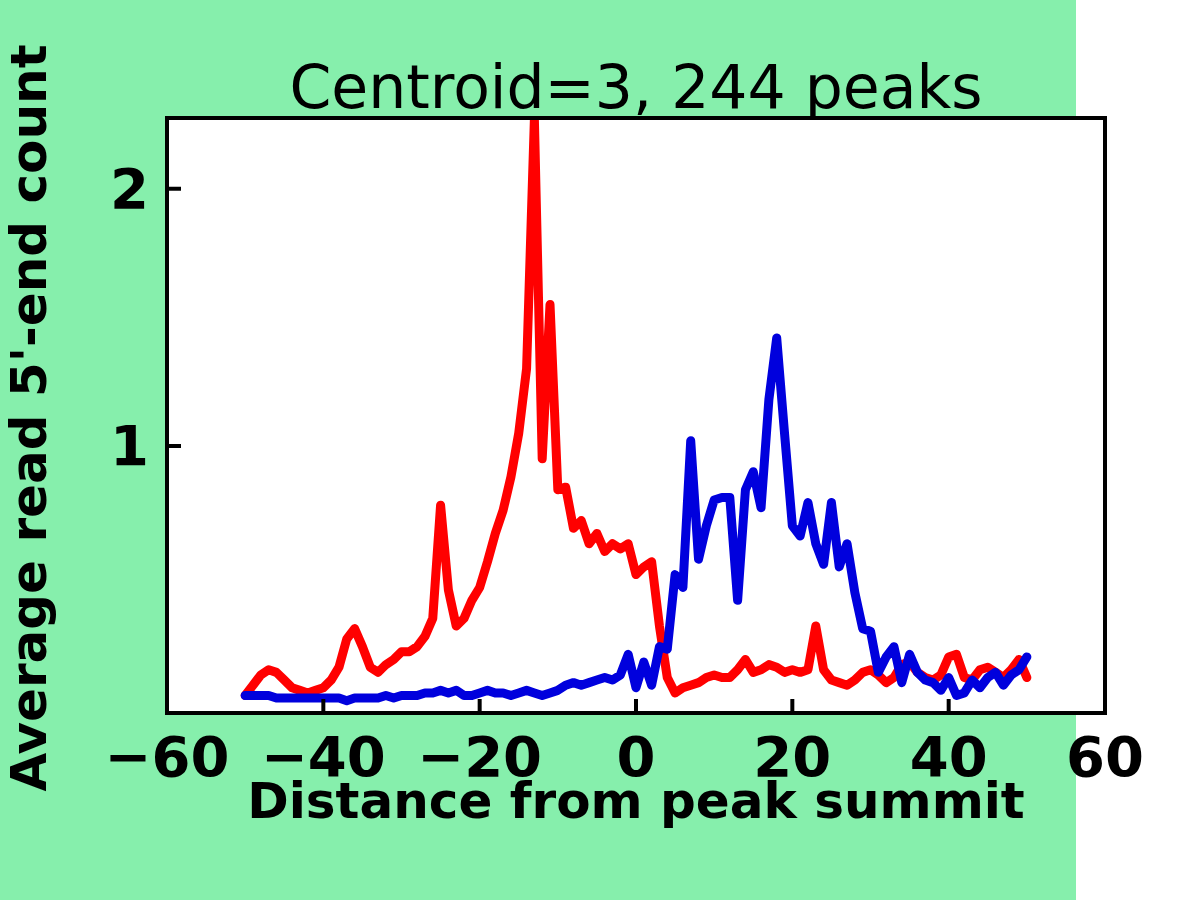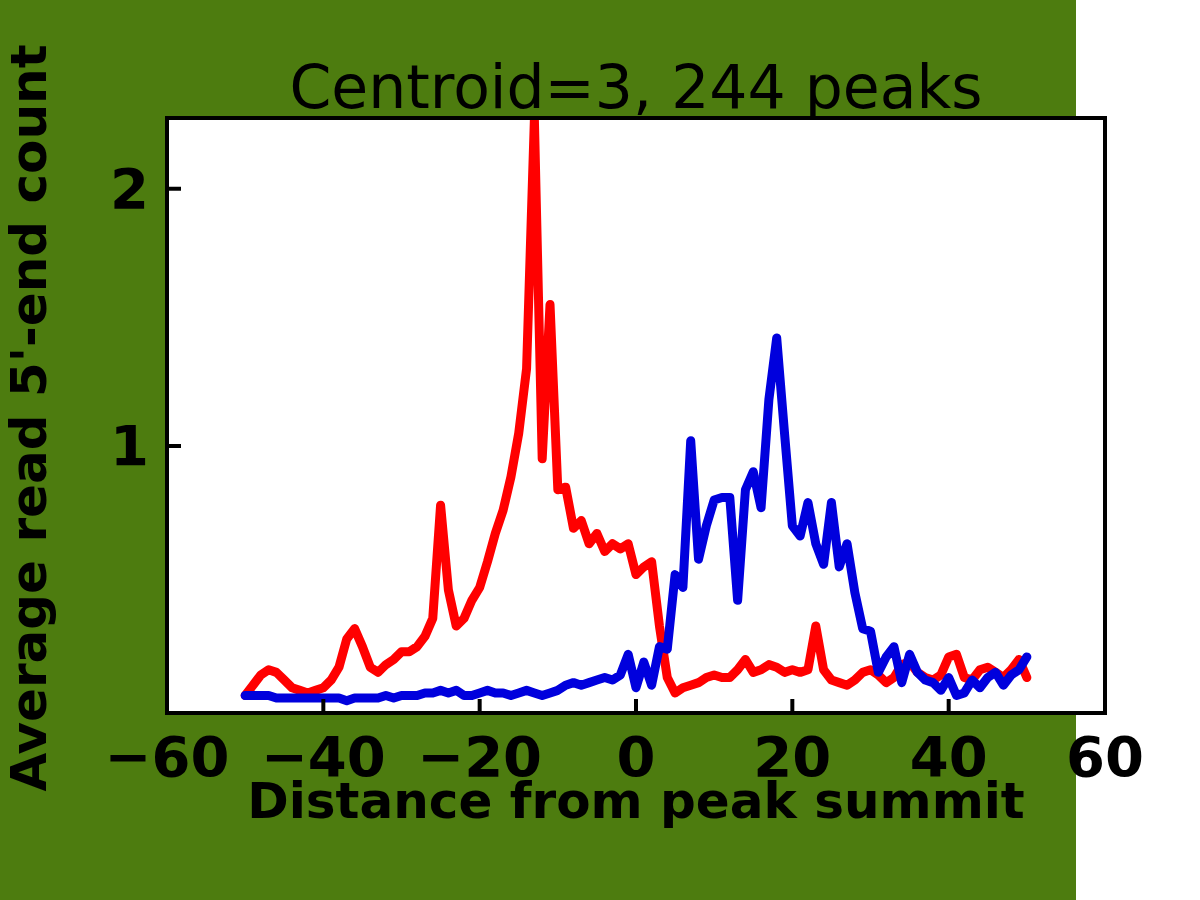--- a/index.html
+++ b/index.html
@@ -10,21 +10,21 @@
   body {
     width: 1200px;
     height: 900px;
     overflow: hidden;
     font-family: "DejaVu Sans", sans-serif;
   }
   #figure {
     position: relative;
     width: 1076px;
     height: 900px;
-    background: #4d7c0f;
+    background: #86efac;
   }
   #plot-svg {
     position: absolute;
     left: 0;
     top: 0;
     width: 1200px;
     height: 900px;
   }
   .title-text {
     font-family: "DejaVu Sans", sans-serif;

